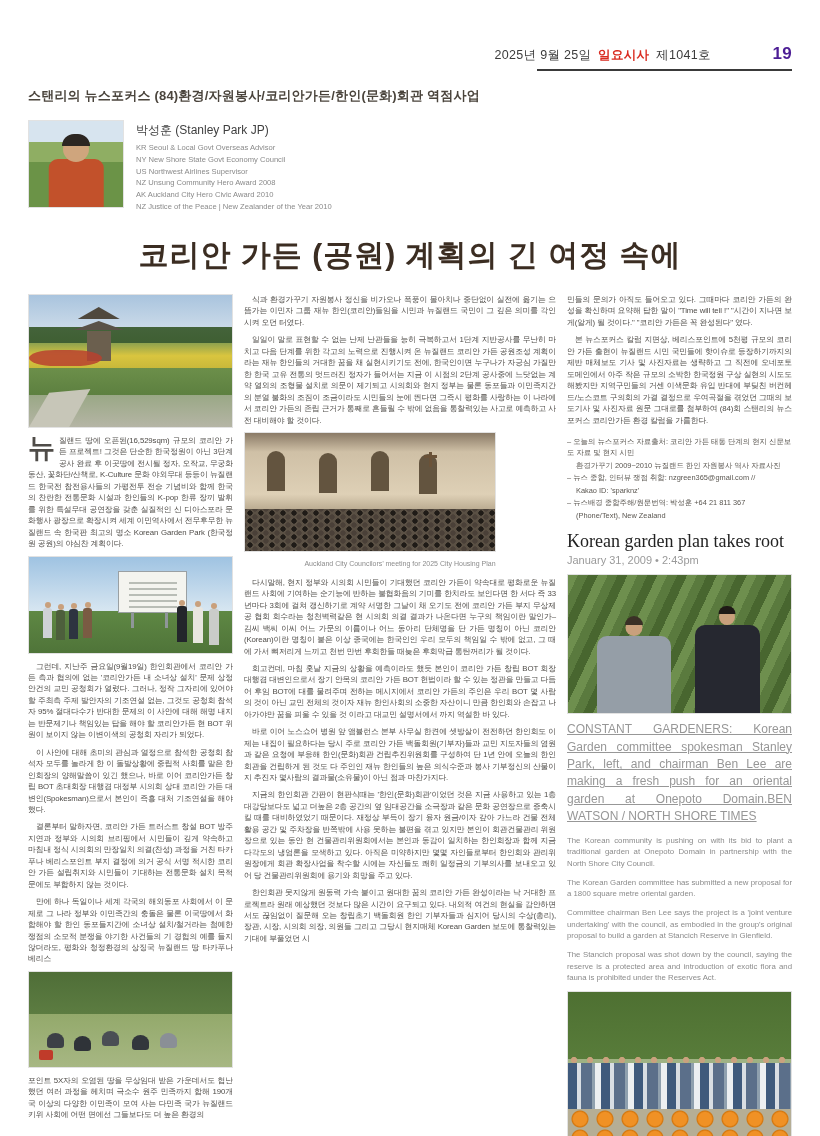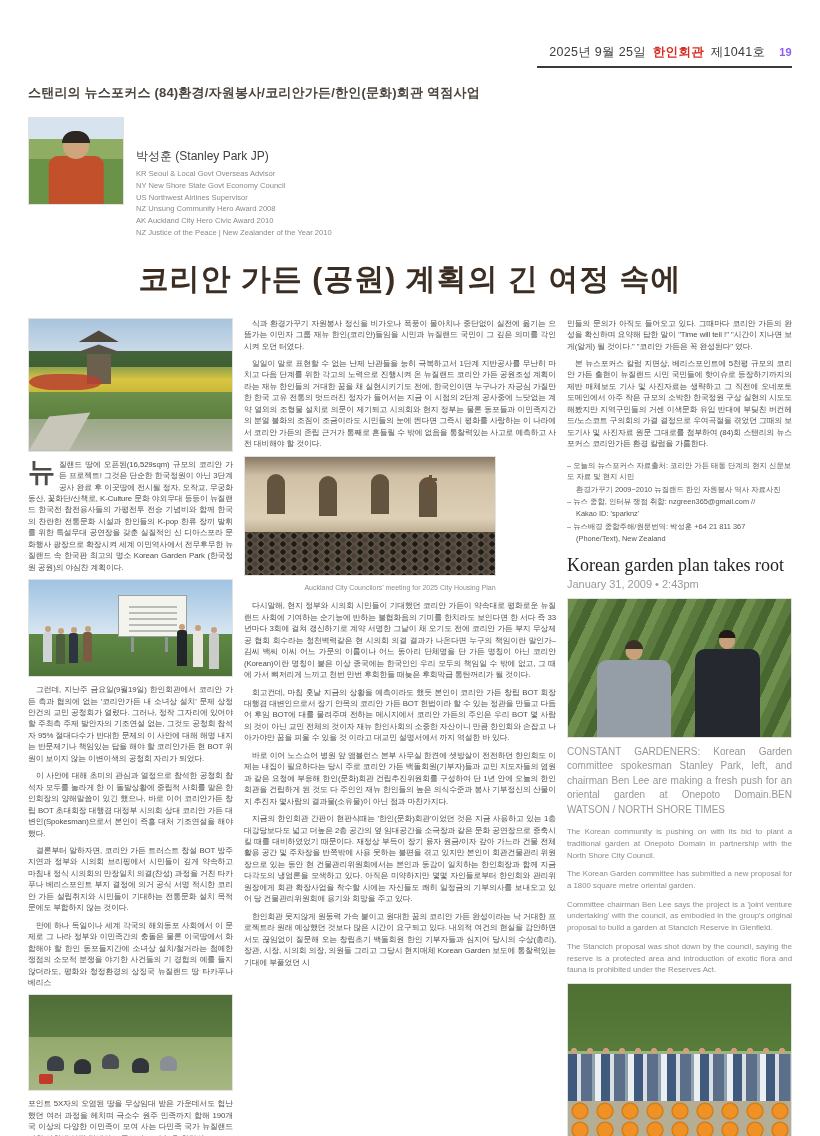--- a/index.html
+++ b/index.html
@@ -3,44 +3,44 @@
 <meta charset="utf-8">
 <style>
   html,body{margin:0;padding:0;background:#e8e8e8;}
   .page{position:relative;width:820px;height:1136px;margin:0 auto;background:#ffffff;
         font-family:"Liberation Sans",sans-serif;color:#4f4c48;overflow:hidden;}
   
   .top{padding:44px 28px 0;}
   .dateline{text-align:right;font-size:12.5px;color:#3c3c3c;letter-spacing:.3px;}
   .dateline .paper{color:#d92b20;font-weight:700;margin:0 3px;}
   .dateline .issue{margin-right:10px;}
-  .dateline .pageno{font-size:11px;font-weight:700;color:#8b5cf6;}
+  .dateline .pageno{font-size:17px;font-weight:700;color:#4c1d95;margin-left:48px;}
   .date-rule{height:2px;background:#3a3a3a;width:255px;margin:5px 0 0 auto;}
   .section-header{margin-top:16px;font-size:13px;font-weight:700;color:#4a443c;letter-spacing:.2px;}
   
   .author-block{display:flex;gap:12px;padding:0 28px;margin-top:15px;align-items:flex-start;}
-  .author-bio{padding-top:2px;margin-top:29px;}
+  .author-bio{padding-top:2px;}
   .author-name{font-size:12px;color:#3f3f3f;margin-bottom:3px;}
   .cred{font-size:7.6px;color:#8a8a8a;line-height:1.55;}
   
   .headline{margin:20px 28px 0;text-align:center;font-size:30px;font-weight:900;
             color:#3b2d22;letter-spacing:1px;}
   
   .columns{display:flex;gap:11px;padding:0 28px;margin-top:18px;}
   .col{min-width:0;}
   .col-1{width:205px;}
   .col-2{width:312px;}
   .col-3{width:225px;}
   .kr{font-size:7.8px;line-height:1.47;color:#4f4c48;text-align:justify;margin:0 0 6px;letter-spacing:-.1px;}
   .kr.indent{text-indent:8px;}
   .drop-cap{float:left;font-size:27px;font-weight:700;color:#4f4c48;line-height:.95;margin:1px 4px 0 0;}
   .caption{font-size:7px;color:#8c8c8c;line-height:1.4;margin:3px 0 8px;}
   .caption.center{text-align:center;}
   .en{font-size:7.8px;line-height:1.5;color:#8b8b8b;text-align:justify;margin:0 0 7px;}
-  .en-caption{font-size:10px;color:#979797;line-height:1.45;text-align:justify;margin:4px 0 9px;}
+  .en-caption{font-size:12px;color:#979797;line-height:1.45;text-align:justify;margin:4px 0 9px;text-decoration:underline;}
   .en-heading{font-family:"Liberation Serif",serif;font-size:18px;color:#222;margin:10px 0 2px;font-weight:400;}
   .en-dateline{font-size:11px;color:#9a9a9a;margin:0 0 8px;}
   .sources{font-size:7.4px;color:#5a5650;line-height:1.55;margin:10px 0 4px;}
   .sources div{margin-bottom:1px;}
   .src-cont{padding-left:9px;}
   
   figure.photo{margin:0 0 7px;position:relative;overflow:hidden;border:1px solid #e2e2e2;}
   
   .author-photo{width:94px;height:86px;flex:0 0 auto;
      background:linear-gradient(180deg,#d7e4ef 0 24%,#8fae63 24% 48%,#6b9347 48% 100%);}
@@ -116,21 +116,21 @@
      radial-gradient(circle at 12px 10px,#f09125 6.5px,#d3770f 8px,transparent 9px) 0 0/25px 19px,#b5ae95;}
 </style>
 </head>
 <body>
 
 <div class="page">
 
   <div class="top">
     <div class="dateline">
       <span>2025년 9월 25일</span>
-      <span class="paper">한인회관</span>
+      <span class="paper">일요시사</span>
       <span class="issue">제1041호</span>
       <span class="pageno">19</span>
     </div>
     <div class="date-rule"></div>
     <div class="section-header">스탠리의 뉴스포커스 (84)환경/자원봉사/코리안가든/한인(문화)회관 역점사업</div>
   </div>
 
   <div class="author-block">
     <figure class="photo author-photo">
       <span class="a-body"></span>

